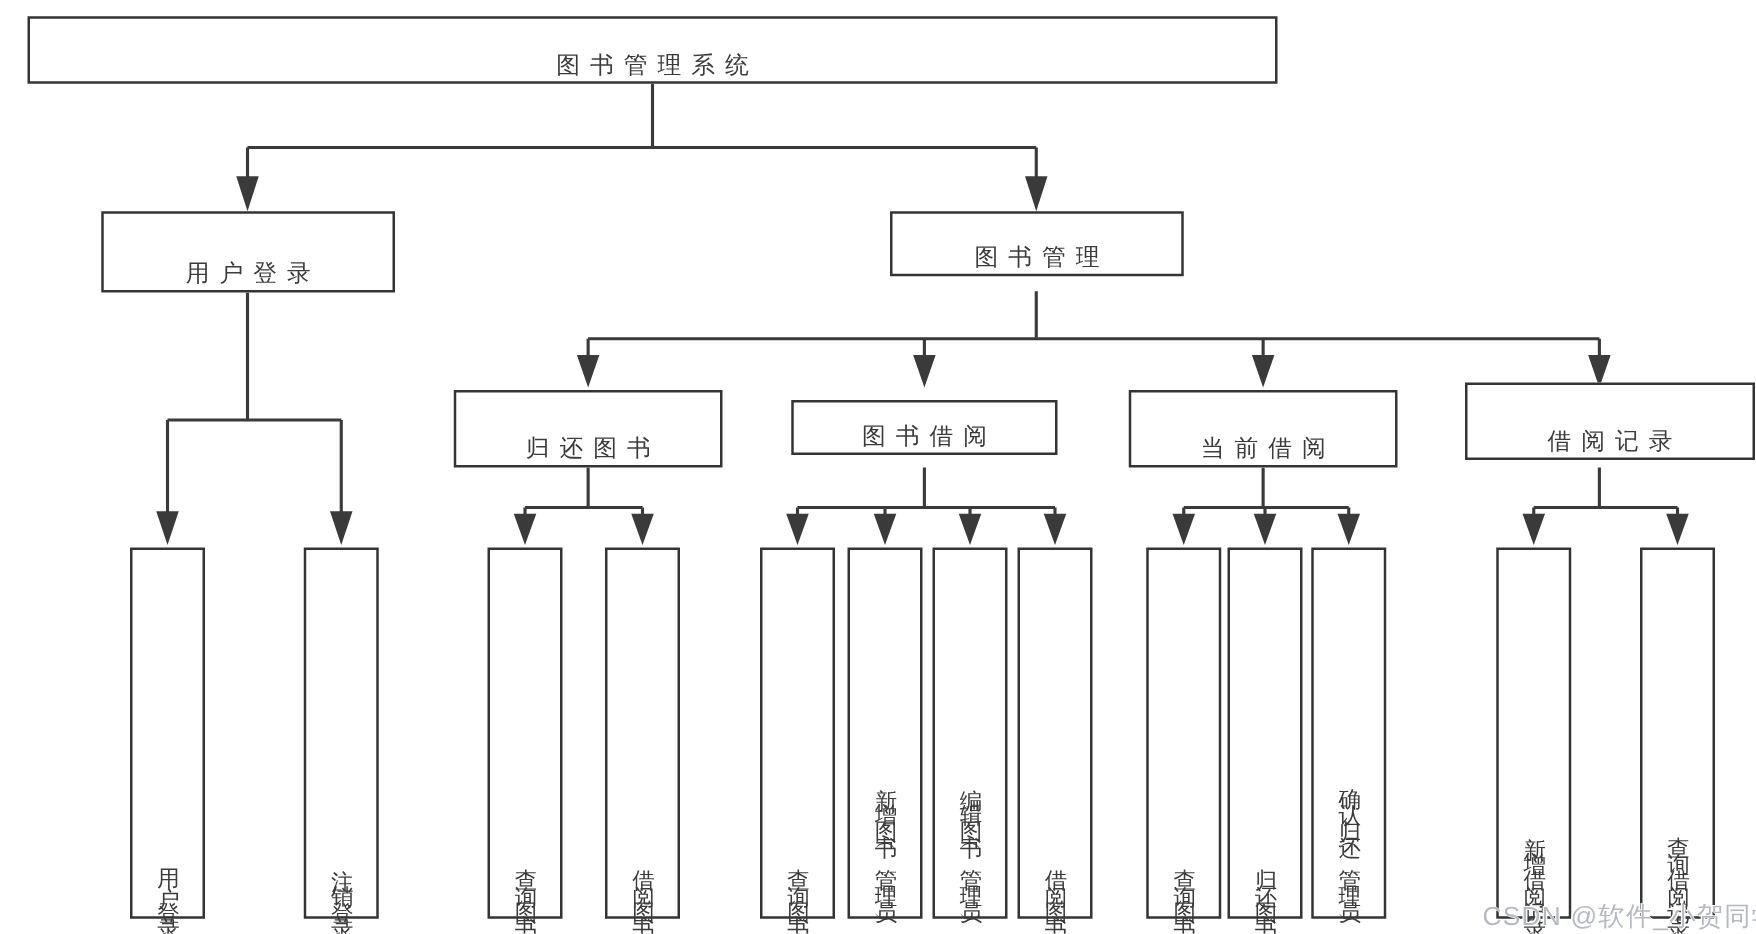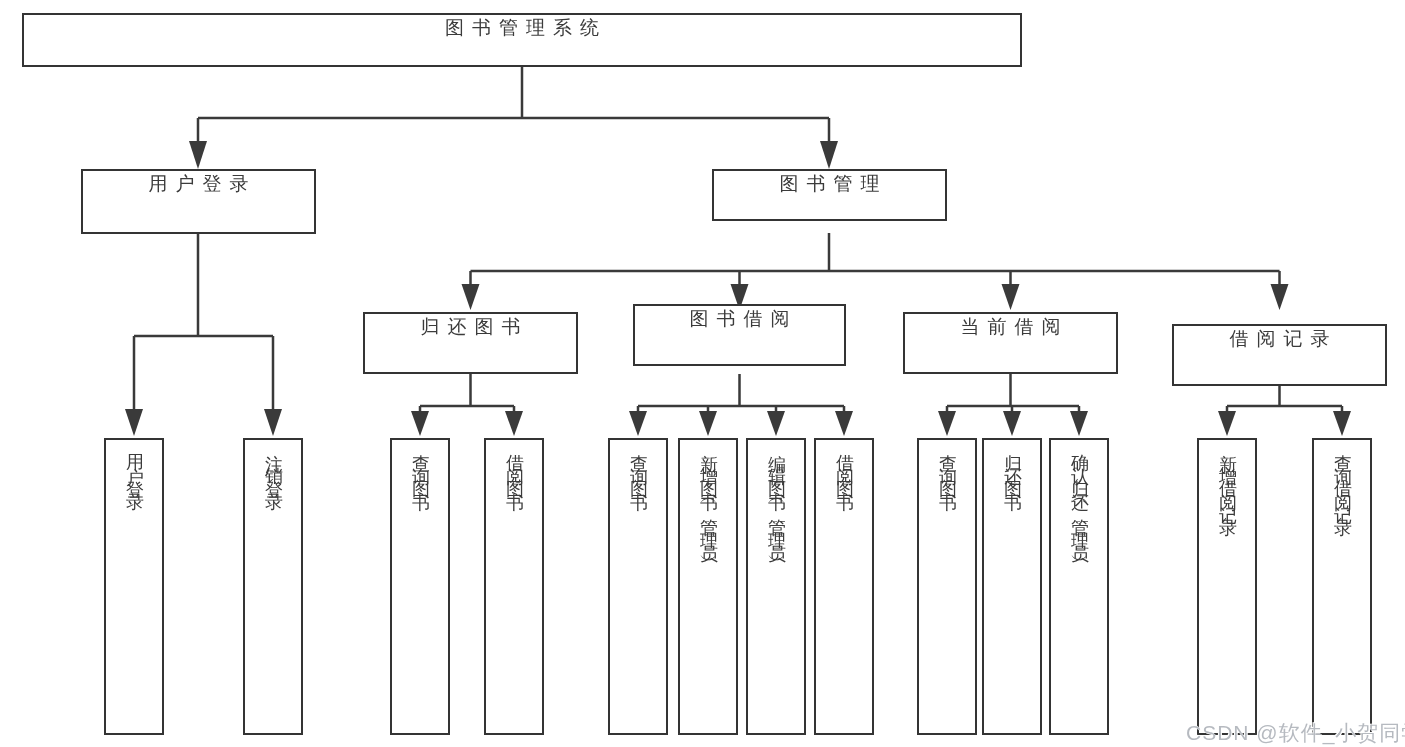--- a/index.html
+++ b/index.html
@@ -9,21 +9,21 @@
     position:relative; overflow:hidden;
     font-family:"Liberation Sans", sans-serif;
     color:#383838;
   }
   .stage { position:absolute; left:0; top:0; width:1405px; height:747px; }
   svg.connectors { position:absolute; left:0; top:0; z-index:1; }
   .box {
     position:absolute; z-index:2;
     background:#ffffff;
     border:2.5px solid #343434;
-    display:flex; align-items:flex-start; justify-content:center;
+    display:flex; align-items:flex-end; justify-content:center;
     color:#3b3b3b;
   }
   .hbox { font-size:19px; letter-spacing:8px; text-indent:8px; white-space:nowrap; }
   .vbox .vtext {
     writing-mode:vertical-rl;
     text-orientation:mixed;
     font-size:18px;
     letter-spacing:13px;
     line-height:1.1;
     white-space:nowrap;
@@ -96,27 +96,27 @@
   <div class="box hbox" style="left:81px; top:169px; width:235px; height:65px">
     <span>用户登录</span>
   </div>
   <div class="box hbox" style="left:712px; top:169px; width:235px; height:52px">
     <span>图书管理</span>
   </div>
 
   <div class="box hbox" style="left:363px; top:312px; width:215px; height:62px">
     <span>归还图书</span>
   </div>
-  <div class="box hbox" style="left:633px; top:304px; width:213px; height:62px">
+  <div class="box hbox" style="left:633px; top:320px; width:213px; height:44px">
     <span>图书借阅</span>
   </div>
   <div class="box hbox" style="left:903px; top:312px; width:215px; height:62px">
     <span>当前借阅</span>
   </div>
-  <div class="box hbox" style="left:1172px; top:324px; width:215px; height:62px">
+  <div class="box hbox" style="left:1172px; top:306px; width:232px; height:62px">
     <span>借阅记录</span>
   </div>
 
   <div class="box vbox" style="left:104px; top:438px; width:60px; height:297px">
     <span class="vtext">用户登录</span>
   </div>
   <div class="box vbox" style="left:243px; top:438px; width:60px; height:297px">
     <span class="vtext">注销登录</span>
   </div>
 

